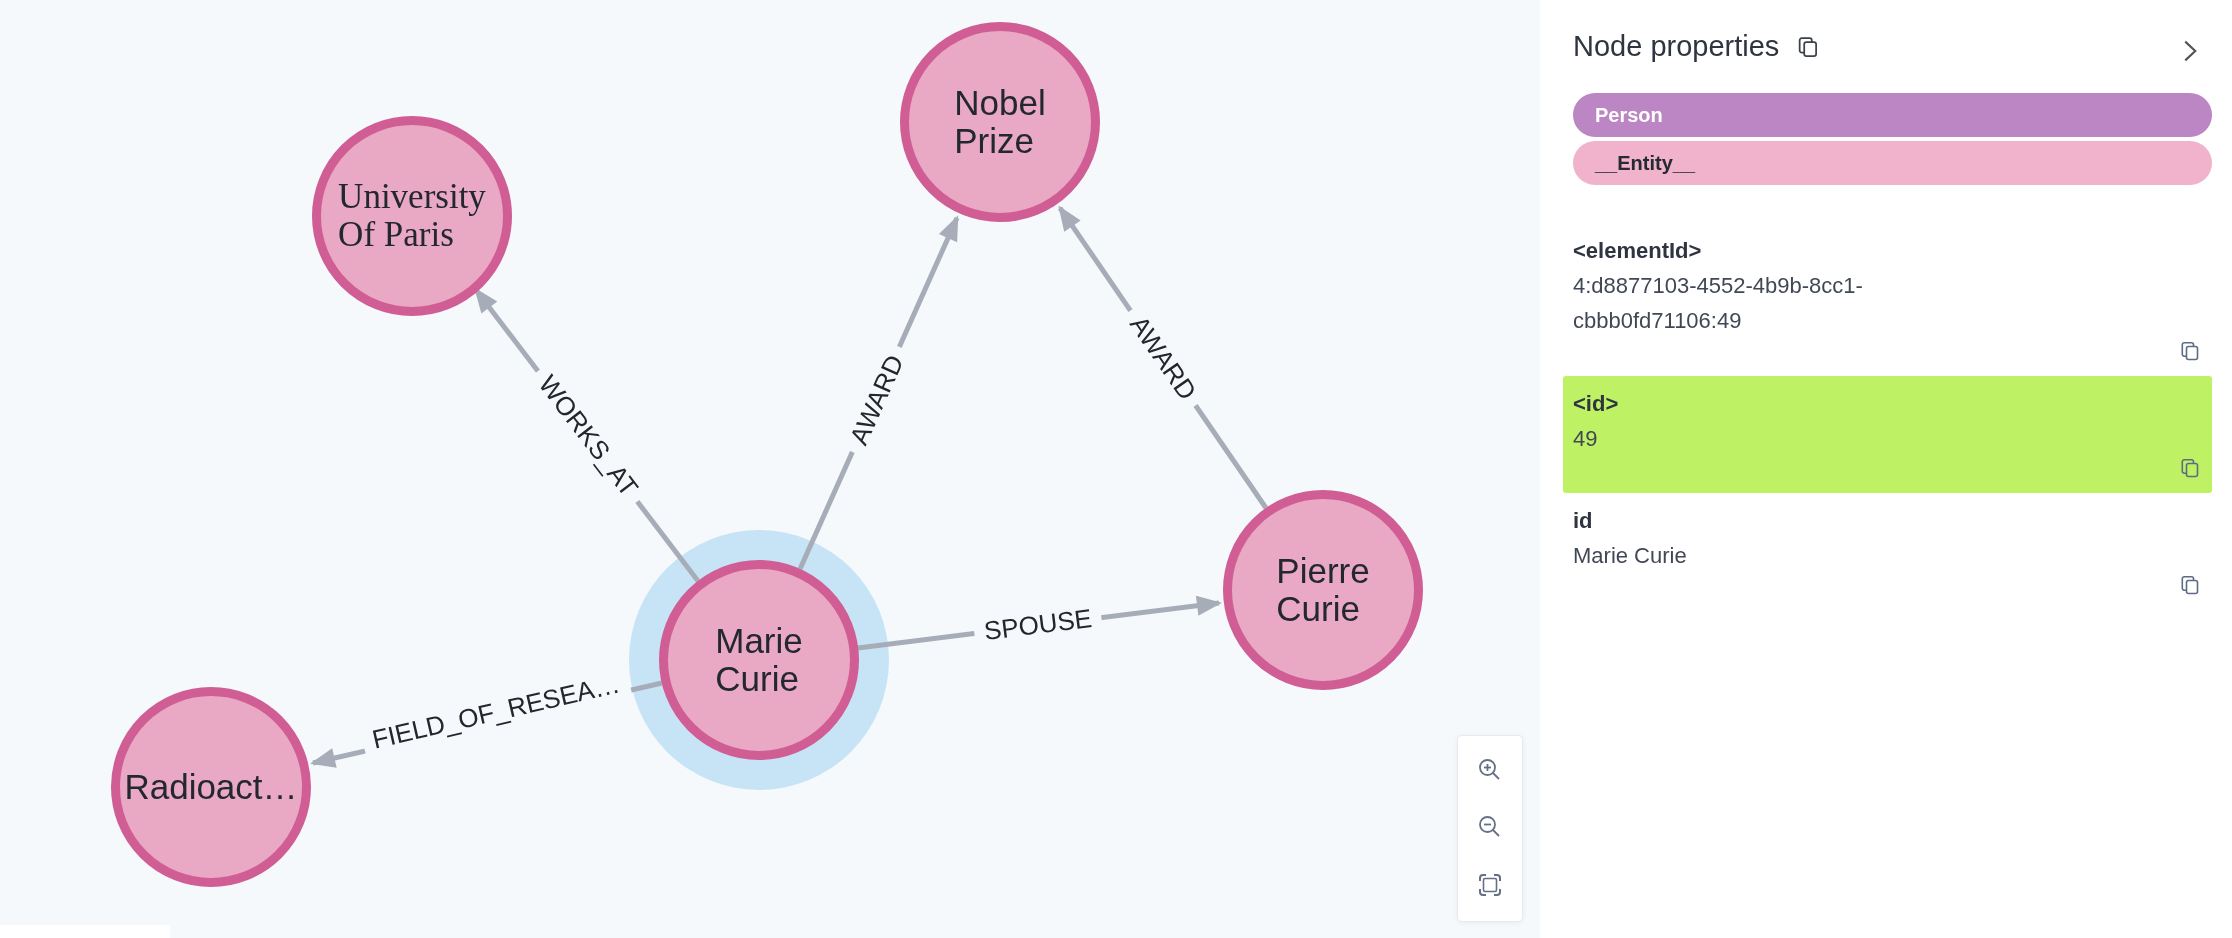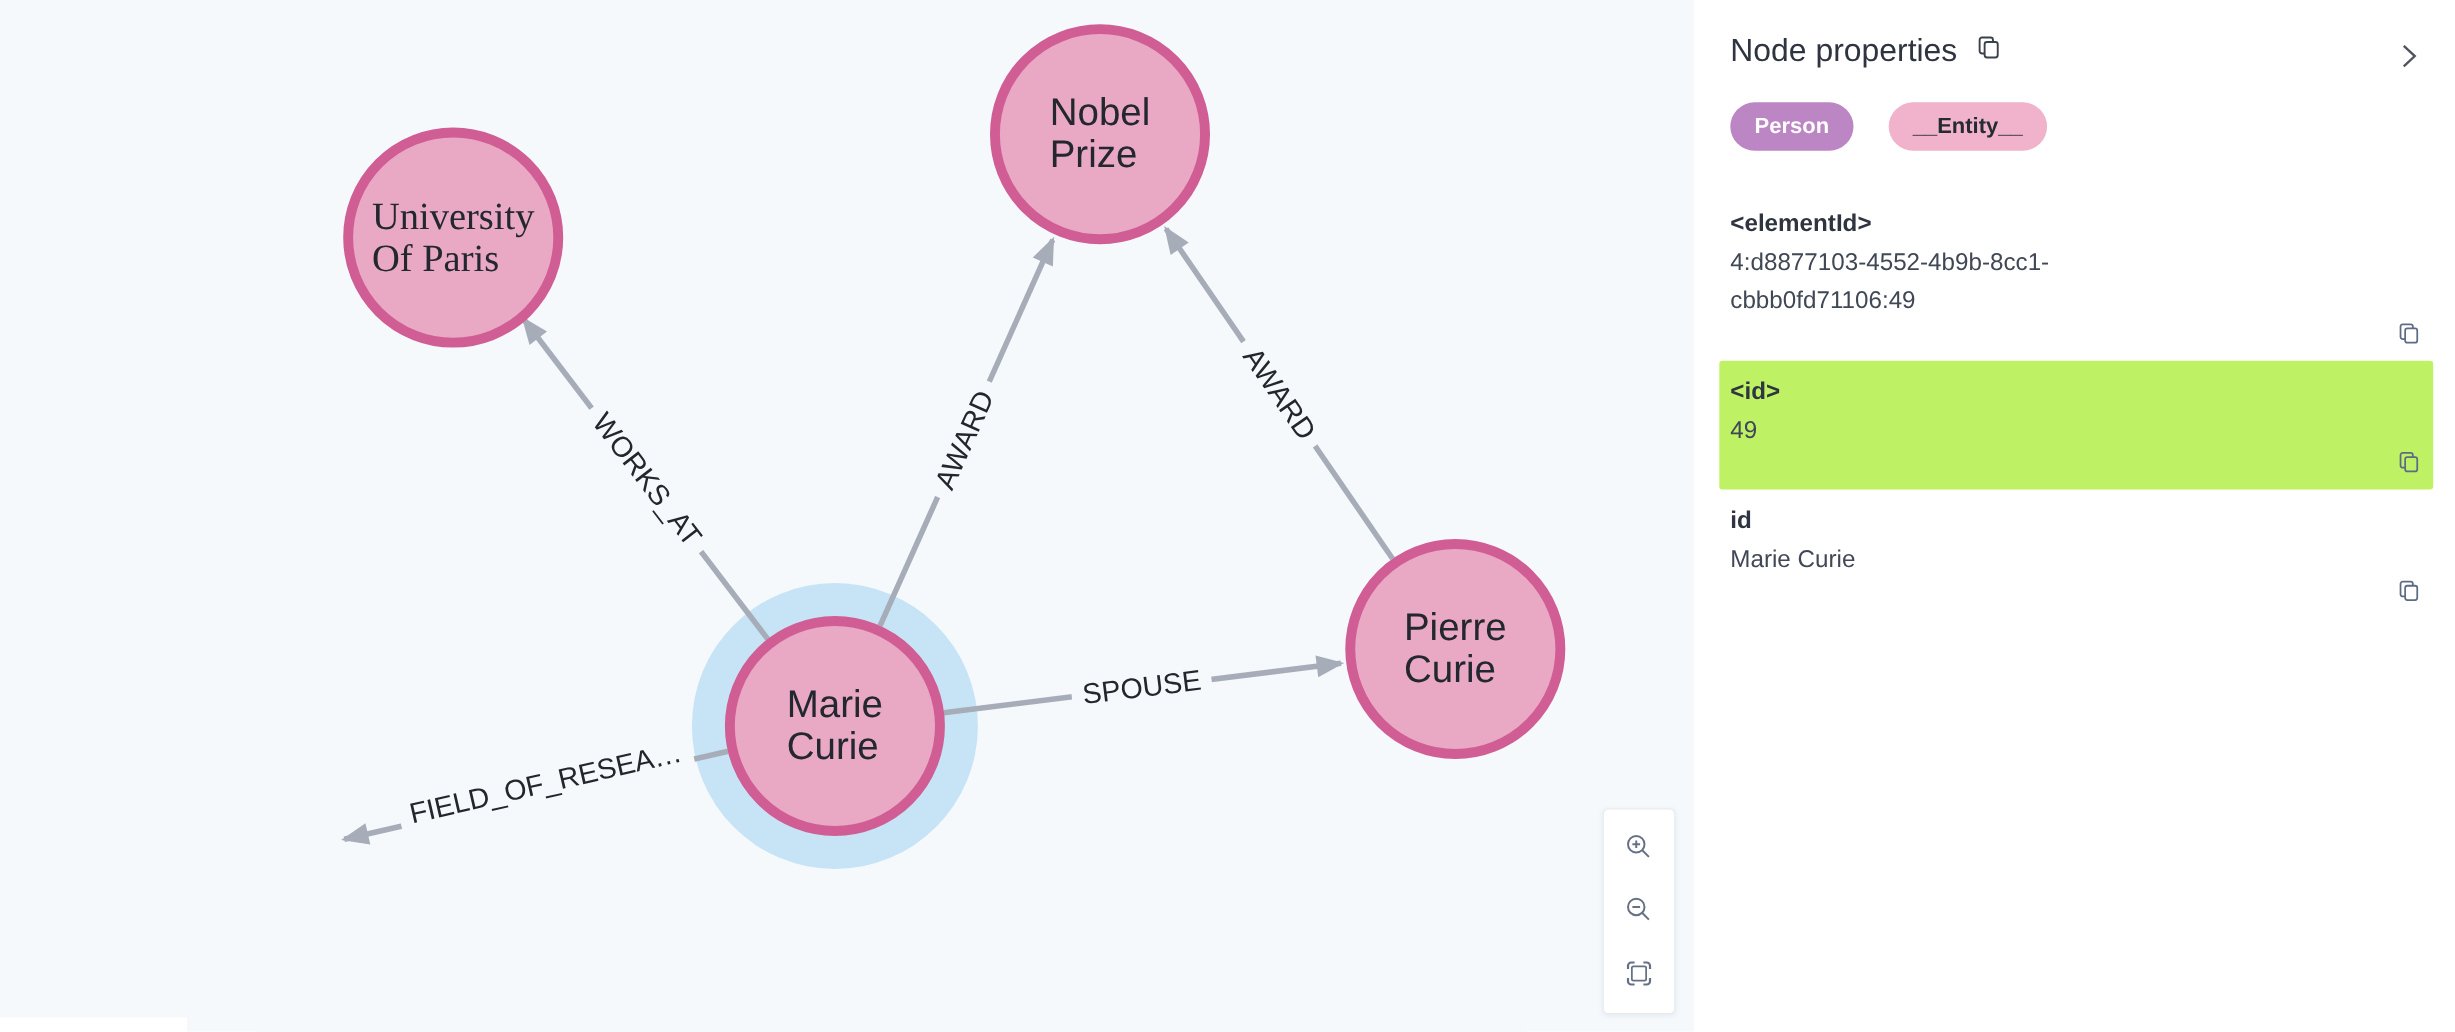--- a/index.html
+++ b/index.html
@@ -29,29 +29,29 @@
                   box-shadow:0 1px 5px rgba(40,60,90,.07); z-index:5;
                   display:flex; flex-direction:column; align-items:center;
                   justify-content:space-between; padding:20px 0; }
   .tool-btn { width:30px; height:30px; border:none; background:transparent; color:#667085;
               cursor:pointer; display:flex; align-items:center; justify-content:center; }
   .tool-btn svg { width:28px; height:28px; }
 
   
   .panel { position:absolute; left:1540px; top:0; width:692px; height:938px;
            background:#ffffff; padding:30px 20px 0 33px; }
-  .panel-header { display:flex; align-items:flex-start; gap:16px; }
+  .panel-header { display:flex; align-items:flex-end; gap:16px; }
   .panel-title { font-size:29px; color:#2f3540; }
   .icon-btn { border:none; background:transparent; cursor:pointer; padding:0;
               display:inline-flex; align-items:center; justify-content:center; }
   .copy-title svg { width:26px; height:26px; color:#3b4148; }
   .collapse-btn { position:absolute; right:28px; top:36px; }
   .collapse-btn svg { width:30px; height:30px; color:#4f545c; }
 
-  .badges { margin-top:30px; display:flex; gap:32px; }
+  .badges { margin-top:30px; display:flex; gap:4px;flex-direction:column; }
   .badge { height:44px; border-radius:22px; padding:0 22px; display:inline-flex;
            align-items:center; font-size:20px; font-weight:bold; }
 
   .props { margin-top:38px; margin-left:-10px; width:649px; }
   .prop-row { display:flex; align-items:flex-start; padding:10px 10px; border-radius:3px;flex-direction:column; }
   .prop-row.highlight { background:#bef264; }
   .prop-key { width:180px; flex:none; font-weight:bold; font-size:22px; color:#2f3540; line-height:1.6; }
   .prop-value { flex:1; font-size:22px; color:#414855; line-height:1.6;
                 max-width:300px; overflow-wrap:break-word; }
   .copy-cell { margin-left:auto; }
@@ -88,20 +88,23 @@
 Prize</div>
     </div>
     <div class="node" style="left:659px; top:560px;">
       <div class="node-label">Marie
 Curie</div>
     </div>
     <div class="node" style="left:1223px; top:490px;">
       <div class="node-label">Pierre
 Curie</div>
     </div>
+    <div class="node overflow" style="left:111px; top:687px;">
+      <div class="node-label">Radioact…</div>
+    </div>
 
     <div class="edge-label" style="left:588px; top:436px; transform:translate(-50%,-50%) rotate(52.5deg);">WORKS_AT</div>
     <div class="edge-label" style="left:877px; top:400px; transform:translate(-50%,-50%) rotate(-66deg);">AWARD</div>
     <div class="edge-label" style="left:1163px; top:358px; transform:translate(-50%,-50%) rotate(55.4deg);">AWARD</div>
     <div class="edge-label" style="left:1038px; top:625px; transform:translate(-50%,-50%) rotate(-7deg);">SPOUSE</div>
     <div class="edge-label" style="left:496px; top:712px; transform:translate(-50%,-50%) rotate(-13deg);">FIELD_OF_RESEA…</div>
 
     <div class="zoom-toolbar">
       <button class="tool-btn">
         <span>

